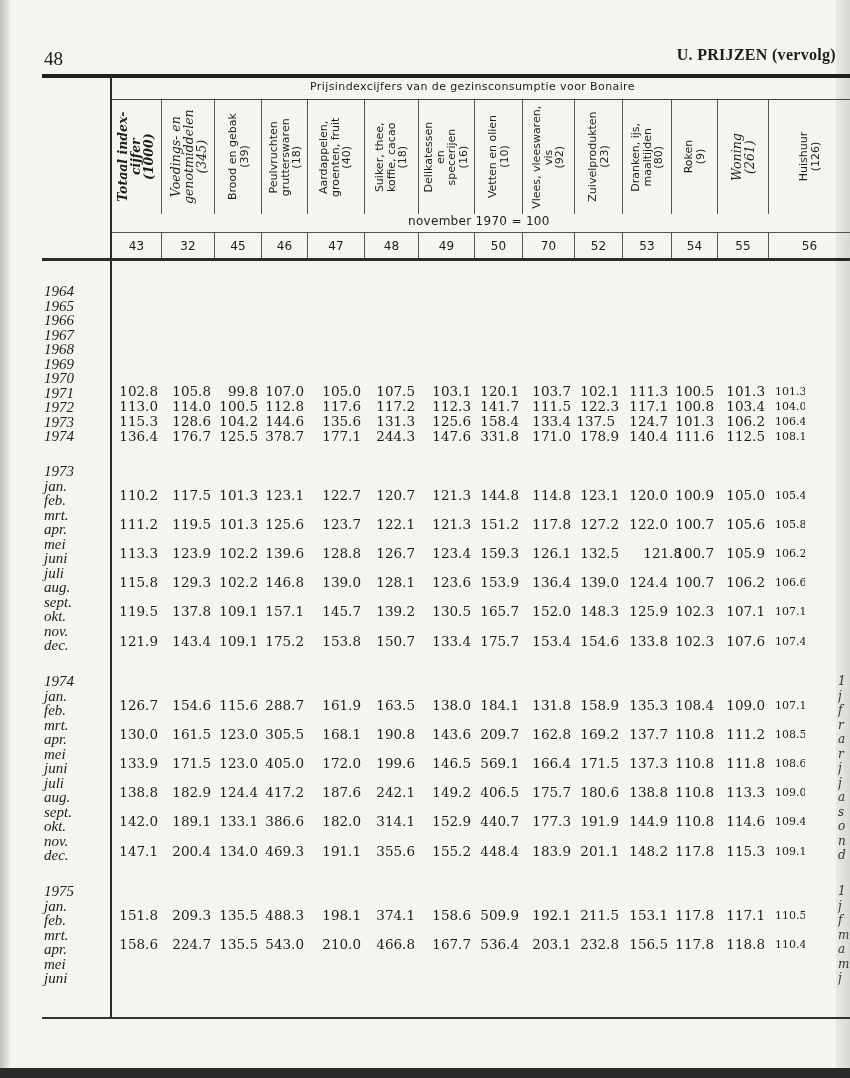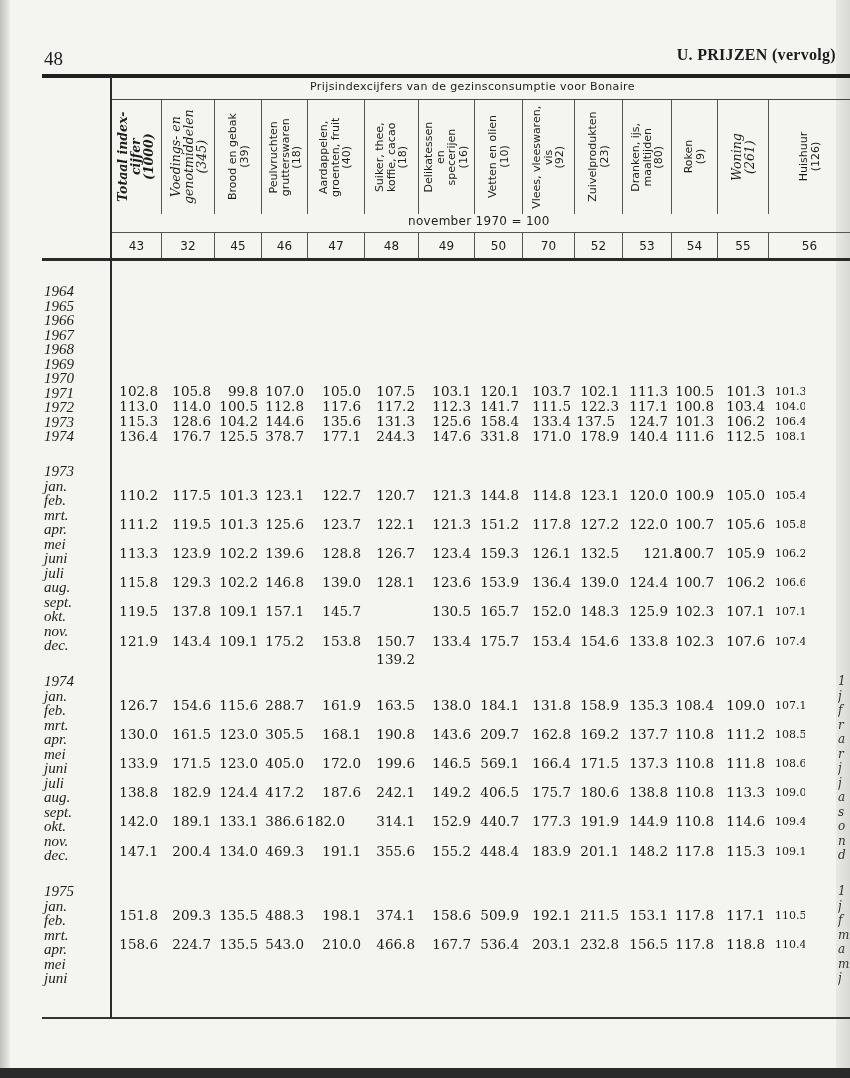--- a/index.html
+++ b/index.html
@@ -327,21 +327,21 @@
       <div class="cell" style="left: 560px; width: 42px;">100.7</div>
       <div class="cell" style="left: 606px; width: 47px;">106.2</div>
       <div class="cell trunc" style="left: 663px; width: 30px;">106.6</div>
     </div>
     <div class="row" style="top: 604px;">
       <div class="cell" style="left: 0px; width: 46px;">119.5</div>
       <div class="cell" style="left: 50px; width: 49px;">137.8</div>
       <div class="cell" style="left: 103px; width: 43px;">109.1</div>
       <div class="cell" style="left: 150px; width: 42px;">157.1</div>
       <div class="cell" style="left: 196px; width: 53px;">145.7</div>
-      <div class="cell" style="left: 253px; width: 50px; margin-top: 48px;">139.2</div>
+      <div class="cell" style="left: 253px; width: 50px;">139.2</div>
       <div class="cell" style="left: 307px; width: 52px;">130.5</div>
       <div class="cell" style="left: 363px; width: 44px;">165.7</div>
       <div class="cell" style="left: 411px; width: 48px;">152.0</div>
       <div class="cell" style="left: 463px; width: 44px;">148.3</div>
       <div class="cell" style="left: 511px; width: 45px;">125.9</div>
       <div class="cell" style="left: 560px; width: 42px;">102.3</div>
       <div class="cell" style="left: 606px; width: 47px;">107.1</div>
       <div class="cell trunc" style="left: 663px; width: 30px;">107.1</div>
     </div>
     <div class="row" style="top: 634px;">
@@ -422,21 +422,21 @@
       <div class="cell" style="left: 511px; width: 45px;">138.8</div>
       <div class="cell" style="left: 560px; width: 42px;">110.8</div>
       <div class="cell" style="left: 606px; width: 47px;">113.3</div>
       <div class="cell trunc" style="left: 663px; width: 30px;">109.0</div>
     </div>
     <div class="row" style="top: 814px;">
       <div class="cell" style="left: 0px; width: 46px;">142.0</div>
       <div class="cell" style="left: 50px; width: 49px;">189.1</div>
       <div class="cell" style="left: 103px; width: 43px;">133.1</div>
       <div class="cell" style="left: 150px; width: 42px;">386.6</div>
-      <div class="cell" style="left: 180px; width: 53px;">182.0</div>
+      <div class="cell" style="left: 196px; width: 53px;">182.0</div>
       <div class="cell" style="left: 253px; width: 50px;">314.1</div>
       <div class="cell" style="left: 307px; width: 52px;">152.9</div>
       <div class="cell" style="left: 363px; width: 44px;">440.7</div>
       <div class="cell" style="left: 411px; width: 48px;">177.3</div>
       <div class="cell" style="left: 463px; width: 44px;">191.9</div>
       <div class="cell" style="left: 511px; width: 45px;">144.9</div>
       <div class="cell" style="left: 560px; width: 42px;">110.8</div>
       <div class="cell" style="left: 606px; width: 47px;">114.6</div>
       <div class="cell trunc" style="left: 663px; width: 30px;">109.4</div>
     </div>

